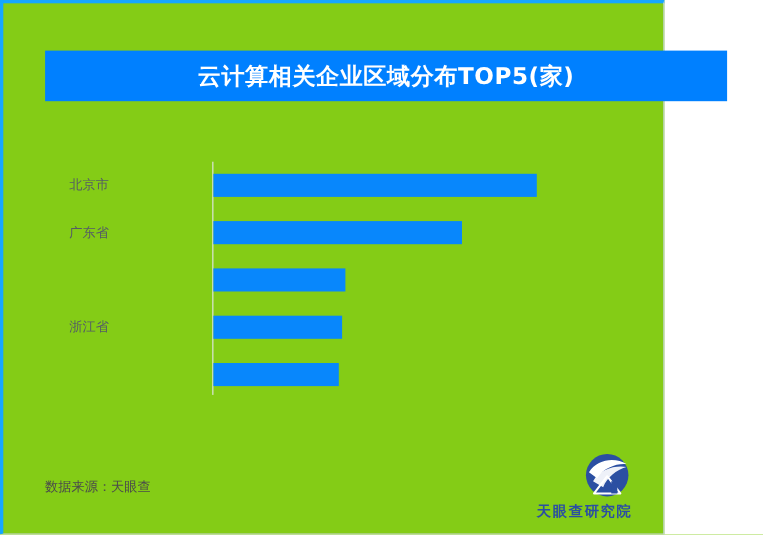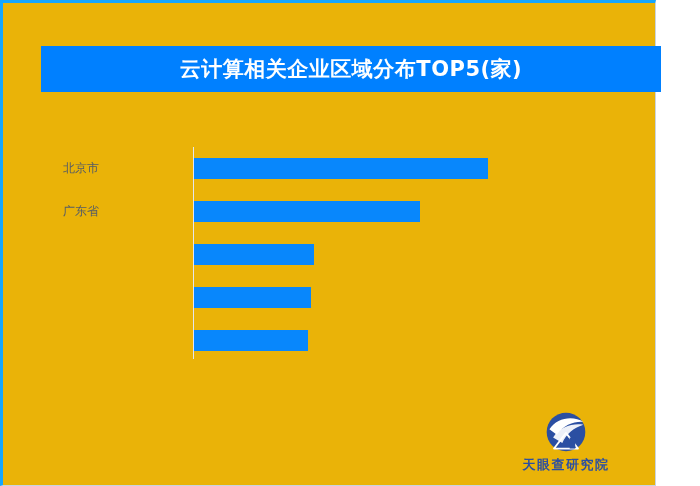--- a/index.html
+++ b/index.html
@@ -10,23 +10,23 @@
   body {
     width: 700px;
     height: 486px;
     background: #ffffff;
     font-family: "DejaVu Sans", "Liberation Sans", sans-serif;
     overflow: hidden;
   }
 
   #infographic {
     position: relative;
-    width: 656px;
+    width: 604px;
     height: 486px;
-    background: #eab308;
+    background: #84cc16;
     box-sizing: border-box;
     border-left: 3px solid #16a6ff;
     border-top: 3px solid #16a6ff;
     border-right: 1px solid #c9d4e0;
     border-bottom: 1px solid #c9d4e0;
   }
 
   
   .title-banner {
     position: absolute;
@@ -103,21 +103,21 @@
   }
 
   .logo-block {
     position: absolute;
     right: 28px;
     top: 406px;
     width: 122px;
     height: 68px;
     display: flex;
     flex-direction: column;
-    align-items: center;
+    align-items: flex-end;
     justify-content: flex-start;
   }
   .logo-mark {
     width: 46px;
     height: 46px;
     display: block;
   }
   .logo-text {
     margin-top: 1px;
     font-size: 13px;
@@ -153,32 +153,34 @@
       </div>
     </div>
 
     <div class="bar-row" style="top:101px;">
       <div class="bar-track">
         <div class="bar-fill" style="width: 120px; background: rgb(8, 135, 252);"></div>
       </div>
     </div>
 
     <div class="bar-row" style="top:144px;">
+      <div class="bar-label">浙江省</div>
       <div class="bar-track">
         <div class="bar-fill" style="width: 117px; background: rgb(8, 135, 252);"></div>
       </div>
     </div>
 
     <div class="bar-row" style="top:187px;">
       <div class="bar-track">
         <div class="bar-fill" style="width: 114px; background: rgb(8, 135, 252);"></div>
       </div>
     </div>
   </div>
 
+  <div class="source-note">数据来源：天眼查</div>
 
   <div class="logo-block">
     <svg class="logo-mark" viewBox="0 0 100 100">
       <circle cx="50" cy="50" r="42" fill="#2B4FA2"></circle>
       <path d="M14 44 C30 18, 66 14, 88 28 C70 26, 44 34, 30 56 Z" fill="#ffffff"></path>
       <path d="M22 62 C36 38, 66 30, 88 34 C68 40, 50 54, 42 74 Z" fill="#ffffff" opacity="0.92"></path>
       <path d="M50 52 L76 86 L24 86 Z" fill="none" stroke="#ffffff" stroke-width="4" stroke-linejoin="round"></path>
       <path d="M58 62 L70 62 L70 86 L58 86 Z" fill="#2B4FA2"></path>
     </svg>
     <div class="logo-text">天眼查研究院</div>

